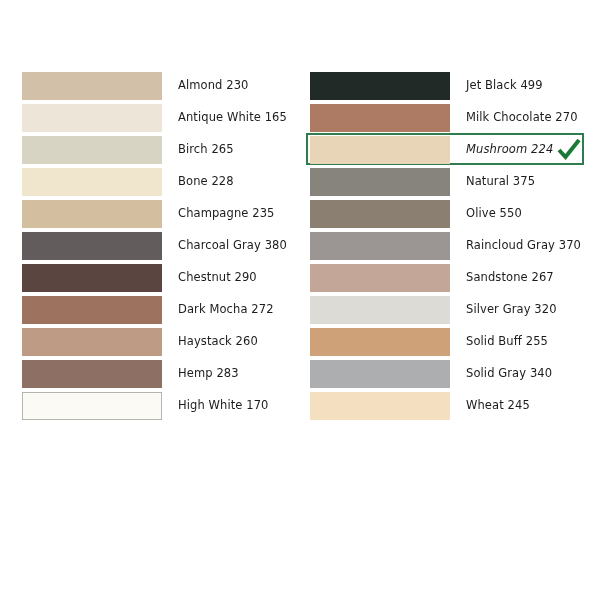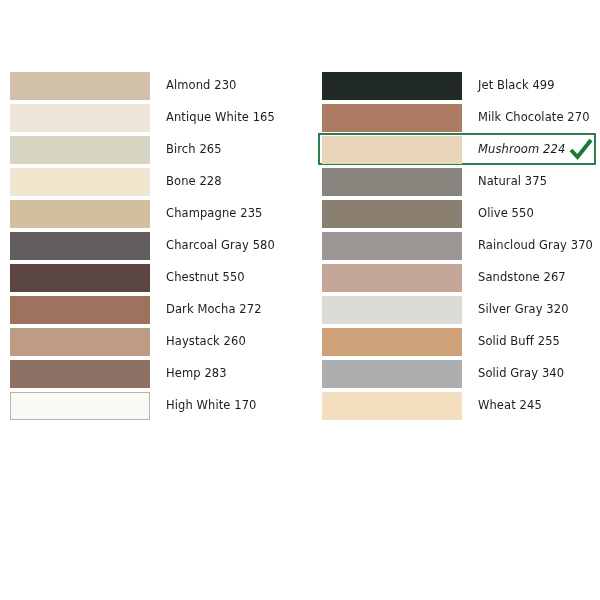--- a/index.html
+++ b/index.html
@@ -17,22 +17,22 @@
   #swatch-chart {
     position: relative;
     width: 600px;
     height: 600px;
   }
 
   .column {
     position: absolute;
     top: 70px;
   }
-  #column-left  { left: 10px;  width: 290px; }
-  #column-right { left: 322px; width: 278px; }
+  #column-left  { left: 22px;  width: 290px; }
+  #column-right { left: 310px; width: 278px; }
 
   .swatch-row {
     position: relative;
     height: 32px;
     display: flex;
     align-items: center;
   }
 
   .swatch-chip {
     width: 140px;
@@ -98,25 +98,25 @@
       <div class="swatch-row">
         <div class="swatch-chip" style="background: rgb(240, 229, 205);"></div>
         <div class="swatch-label">Bone 228</div>
       </div>
       <div class="swatch-row">
         <div class="swatch-chip" style="background: rgb(211, 191, 159);"></div>
         <div class="swatch-label">Champagne 235</div>
       </div>
       <div class="swatch-row">
         <div class="swatch-chip" style="background: rgb(98, 92, 92);"></div>
-        <div class="swatch-label">Charcoal Gray 580</div>
+        <div class="swatch-label">Charcoal Gray 380</div>
       </div>
       <div class="swatch-row">
         <div class="swatch-chip" style="background: rgb(90, 69, 64);"></div>
-        <div class="swatch-label">Chestnut 550</div>
+        <div class="swatch-label">Chestnut 290</div>
       </div>
       <div class="swatch-row">
         <div class="swatch-chip" style="background: rgb(157, 115, 96);"></div>
         <div class="swatch-label">Dark Mocha 272</div>
       </div>
       <div class="swatch-row">
         <div class="swatch-chip" style="background: rgb(189, 155, 132);"></div>
         <div class="swatch-label">Haystack 260</div>
       </div>
       <div class="swatch-row">

